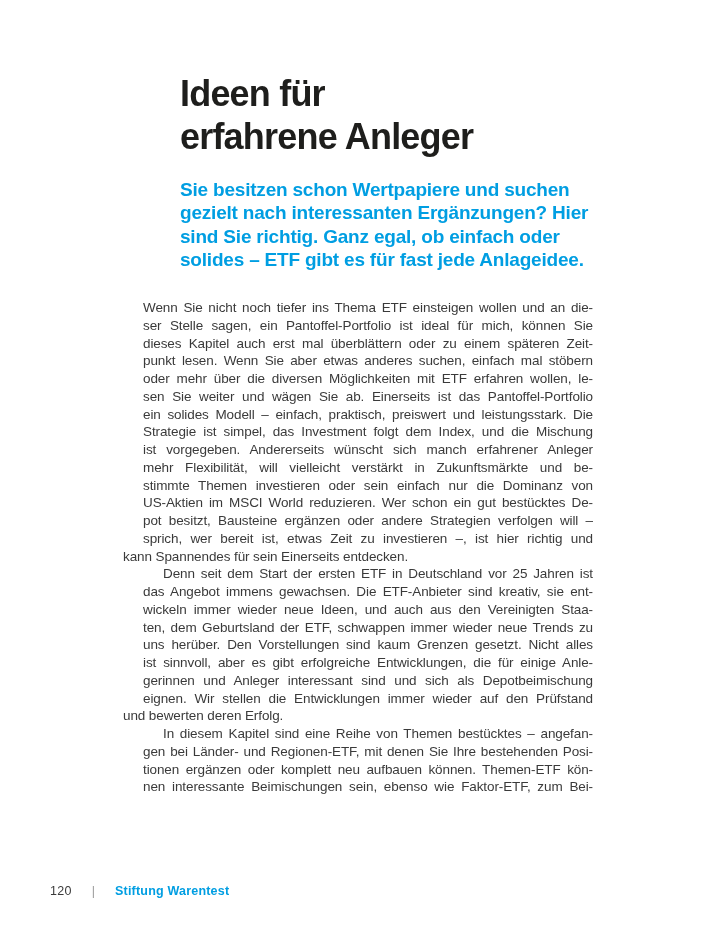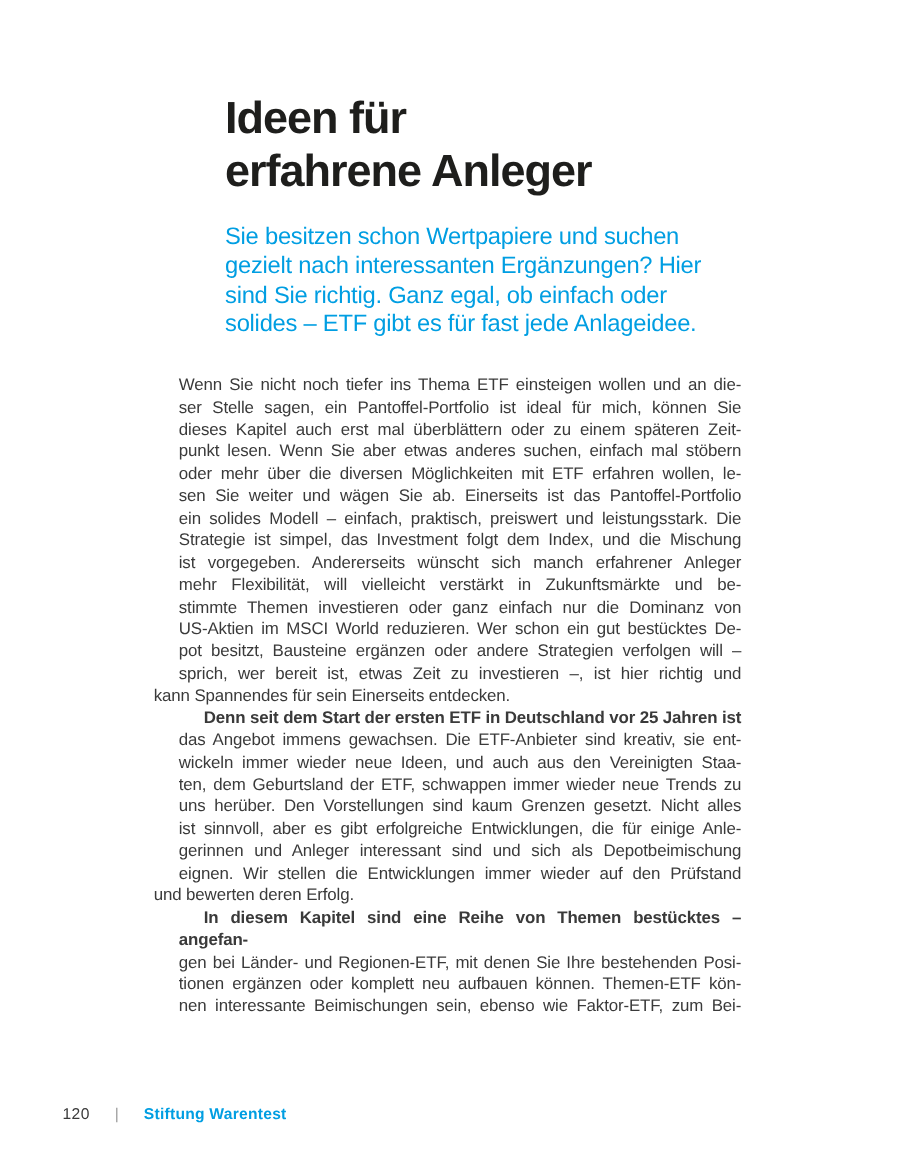--- a/index.html
+++ b/index.html
@@ -29,21 +29,21 @@
     line-height: 43px;
     font-weight: bold;
     letter-spacing: -0.8px;
     color: var(--heading);
   }
   .chapter-intro {
     position: absolute;
     left: 180px; top: 178px;
     font-size: 19px;
     line-height: 23.3px;
-    font-weight: normal;
+    font-weight: bold;
     letter-spacing: -0.2px;
     color: var(--accent);
   }
   .body-text {
     position: absolute;
     left: 123px; top: 299px;
     width: 470px;
     font-size: 13.5px;
     line-height: 17.75px;
     letter-spacing: -0.1px;
@@ -52,21 +52,20 @@
   .body-text .line {
     text-align: left;
   }
   .body-text .line.just {
     text-align: justify;
     text-align-last: justify;
     margin-left: 20px;
   }
   .body-text .line.indent {
     text-indent: 20px;
-    font-weight: bold;
   }
   .page-footer {
     position: absolute;
     left: 50px; top: 884px;
     font-size: 12.5px;
     line-height: 15px;
     display: flex;
     align-items: baseline;
     gap: 20px;
   }
@@ -106,21 +105,21 @@
         <div class="line just">Wenn Sie nicht noch tiefer ins Thema ETF einsteigen wollen und an die-</div>
         <div class="line just">ser Stelle sagen, ein Pantoffel-Portfolio ist ideal für mich, können Sie</div>
         <div class="line just">dieses Kapitel auch erst mal überblättern oder zu einem späteren Zeit-</div>
         <div class="line just">punkt lesen. Wenn Sie aber etwas anderes suchen, einfach mal stöbern</div>
         <div class="line just">oder mehr über die diversen Möglichkeiten mit ETF erfahren wollen, le-</div>
         <div class="line just">sen Sie weiter und wägen Sie ab. Einerseits ist das Pantoffel-Portfolio</div>
         <div class="line just">ein solides Modell – einfach, praktisch, preiswert und leistungsstark. Die</div>
         <div class="line just">Strategie ist simpel, das Investment folgt dem Index, und die Mischung</div>
         <div class="line just">ist vorgegeben. Andererseits wünscht sich manch erfahrener Anleger</div>
         <div class="line just">mehr Flexibilität, will vielleicht verstärkt in Zukunftsmärkte und be-</div>
-        <div class="line just">stimmte Themen investieren oder ganz einfach nur die Dominanz von</div>
+        <div class="line just">stimmte Themen investieren oder sein einfach nur die Dominanz von</div>
         <div class="line just">US-Aktien im MSCI World reduzieren. Wer schon ein gut bestücktes De-</div>
         <div class="line just">pot besitzt, Bausteine ergänzen oder andere Strategien verfolgen will –</div>
         <div class="line just">sprich, wer bereit ist, etwas Zeit zu investieren –, ist hier richtig und</div>
         <div class="line">kann Spannendes für sein Einerseits entdecken.</div>
       </div>
       <div class="paragraph">
         <div class="line indent just">Denn seit dem Start der ersten ETF in Deutschland vor 25 Jahren ist</div>
         <div class="line just">das Angebot immens gewachsen. Die ETF-Anbieter sind kreativ, sie ent-</div>
         <div class="line just">wickeln immer wieder neue Ideen, und auch aus den Vereinigten Staa-</div>
         <div class="line just">ten, dem Geburtsland der ETF, schwappen immer wieder neue Trends zu</div>

